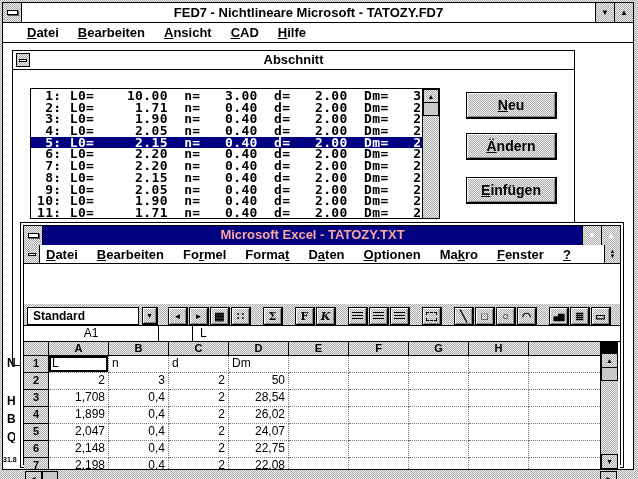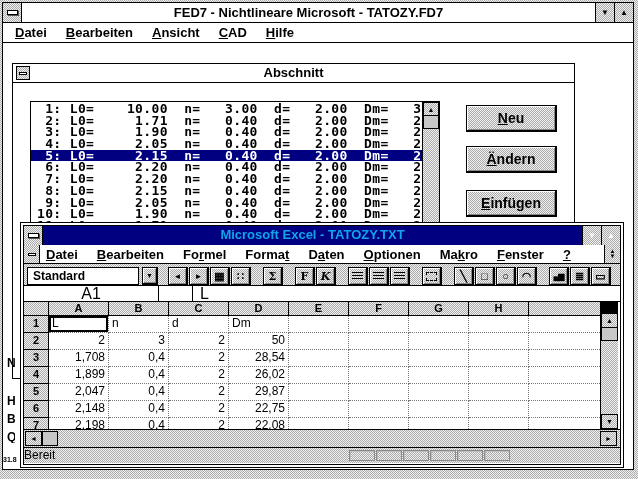--- a/index.html
+++ b/index.html
@@ -22,26 +22,26 @@
   #fed7 { position:absolute; left:2px; top:2px; width:632px; height:468px;
           background:#fff; border:1px solid #000; }
   #fed7-titlebar { height:20px; border-bottom:1px solid #000; display:flex; background:#fff; }
   .ctlbox { width:19px; border-right:1px solid #000; display:flex; align-items:center; justify-content:center; }
   .ctl-dash { width:11px; height:5px; background:#fff; border:1px solid #000; box-shadow:1px 1px 0 #555; }
   .tb-title { flex:1; text-align:center; font-weight:bold; font-size:13px; line-height:19px; white-space:nowrap; }
   .mmbtns { display:flex; }
   .mmbtn { width:19px; border-left:1px solid #000; display:flex; align-items:center; justify-content:center;
            font-size:8px; line-height:8px; }
   #fed7-menubar { height:20px; border-bottom:1px solid #000; background:#fff;
-                  display:flex; align-items:center; gap:19px; padding-left:12px;
+                  display:flex; align-items:center; gap:19px; padding-left:24px;
                   font-weight:bold; font-size:13px; }
   .menu-item { white-space:nowrap; cursor:default; }
 
   
-  #abschnitt { position:absolute; left:12px; top:63px; width:563px; height:316px;
+  #abschnitt { position:absolute; left:12px; top:50px; width:563px; height:316px;
                background:#fff; border:1px solid #000; z-index:1; }
   #ab-titlerow { height:19px; border-bottom:1px solid #000; position:relative;
                  text-align:center; font-weight:bold; font-size:13px; line-height:18px; }
   #ab-ctl { position:absolute; left:3px; top:2px; width:14px; height:14px; border:1px solid #000;
             display:flex; align-items:center; justify-content:center; }
   #ab-ctl .ctl-dash { width:8px; height:3px; box-shadow:none; }
   #ab-list { position:absolute; left:17px; top:37px; width:410px; height:131px;
              background:#fff; border:1px solid #000; overflow:hidden; }
   #ab-rows { position:absolute; left:0; top:1px; right:17px; bottom:0; }
   .ab-row { height:11.7px; font:bold 13px/11.7px "DejaVu Sans Mono", monospace;
@@ -62,51 +62,51 @@
   .frag { position:absolute; left:7px; width:8px; overflow:hidden; z-index:1;
           font:bold 12px/12px "Liberation Sans", sans-serif; }
   #frag-status { position:absolute; left:3px; top:456px; z-index:1; font:bold 7px/7px "Liberation Sans", sans-serif; }
 
   
   #excel { position:absolute; left:20px; top:222px; width:604px; height:246px;
            background:#fff; border:1px solid #000; padding:2px; z-index:2; }
   #excel-inner { border:1px solid #000; width:598px; height:240px; position:relative; background:#fff; }
   #xl-titlebar { height:19px; background:#000080; color:#fff; display:flex; }
   #xl-titlebar .ctlbox { border-right:1px solid #000; }
-  #xl-title { flex:1; text-align:center; font-weight:bold; font-size:13px; line-height:18px; color:#0ea5e9; }
+  #xl-title { flex:1; text-align:center; font-weight:bold; font-size:13px; line-height:18px; color:#fca5a5; }
   #xl-menubar { height:19px; background:#fff; border-bottom:1px solid #000; position:relative;
                 display:flex; align-items:center; gap:19px; padding-left:22px;
                 font-weight:bold; font-size:13px; }
   #xl-doc-ctl { position:absolute; left:0; top:0; width:16px; height:18px; border-right:1px solid #000;
                 display:flex; align-items:center; justify-content:center; }
   #xl-doc-ctl .ctl-dash { width:8px; height:3px; box-shadow:none; }
   #xl-doc-restore { position:absolute; right:0; top:0; width:16px; height:18px; border-left:1px solid #000;
                     display:flex; flex-direction:column; align-items:center; justify-content:center;
                     font-size:6px; line-height:5px; }
   
-  #xl-toolbar { height:22px; border-bottom:1px solid #000; position:relative; }
+  #xl-toolbar { height:22px; border-bottom:1px solid #000; position:relative;margin-top:40px; }
   #style-box { position:absolute; left:3px; top:3px; width:112px; height:18px; background:#fff;
                border:1px solid #000; font:bold 12px/16px "Liberation Sans", sans-serif; padding-left:5px; }
   #style-drop { position:absolute; left:118px; top:3px; width:16px; height:18px; font-size:7px; }
   #tb-groups { position:absolute; left:144px; top:3px; display:flex; }
   .tb-group { display:flex; margin-right:11px; }
   .tb-btn { width:20px; height:19px; margin-right:1px; font-size:11px; line-height:11px;
             font-weight:bold; padding:0; }
   .icon-bold-icon { font-family:"DejaVu Serif", serif; font-weight:bold; }
   .icon-italic-icon { font-family:"DejaVu Serif", serif; font-weight:bold; font-style:italic; }
   .icon-autosum-icon { font-family:"DejaVu Serif", serif; }
   .icon-selection-icon { display:inline-block; width:11px; height:9px; border:1px dashed #000; }
   .icon-align-left-icon,.icon-align-center-icon,.icon-align-right-icon {
       display:inline-block; width:11px; height:9px;
       background:repeating-linear-gradient(#000 0 1px, transparent 1px 3px); }
   .icon-chart-icon { font-size:8px; letter-spacing:-1px; }
   .icon-arrow-left-icon,.icon-arrow-right-icon { font-size:8px; }
   
   #xl-formulabar { height:16px; background:#fff; border-bottom:1px solid #000; display:flex;
-                   font-size:16px; line-height:15px; }
+                   font-size:12px; line-height:15px; }
   #fx-ref { width:135px; text-align:center; border-right:1px solid #000; }
   #fx-gap { width:34px; border-right:1px solid #000; }
   #fx-content { padding-left:7px; }
   
   #xl-sheet { position:relative; height:127px; background:#fff; overflow:hidden; }
   .hdr-row { display:flex; height:14px; }
   .corner { width:25px; border-right:1px solid #000; border-bottom:1px solid #000; }
   .colhdr { width:60px; border-right:1px solid #000; border-bottom:1px solid #000;
             text-align:center; font-weight:bold; font-size:11px; line-height:12px; }
   .colhdr.partial { width:75px; }
@@ -375,21 +375,21 @@
               <div class="cell"></div>
               <div class="cell"></div>
               <div class="cell"></div>
               <div class="cell partial"></div>
             </div>
             <div class="sheet-row">
               <div class="rowhdr dither">5</div>
               <div class="cell num">2,047</div>
               <div class="cell num">0,4</div>
               <div class="cell num">2</div>
-              <div class="cell num">29,87</div>
+              <div class="cell num">24,07</div>
               <div class="cell"></div>
               <div class="cell"></div>
               <div class="cell"></div>
               <div class="cell"></div>
               <div class="cell partial"></div>
             </div>
             <div class="sheet-row">
               <div class="rowhdr dither">6</div>
               <div class="cell num">2,148</div>
               <div class="cell num">0,4</div>

